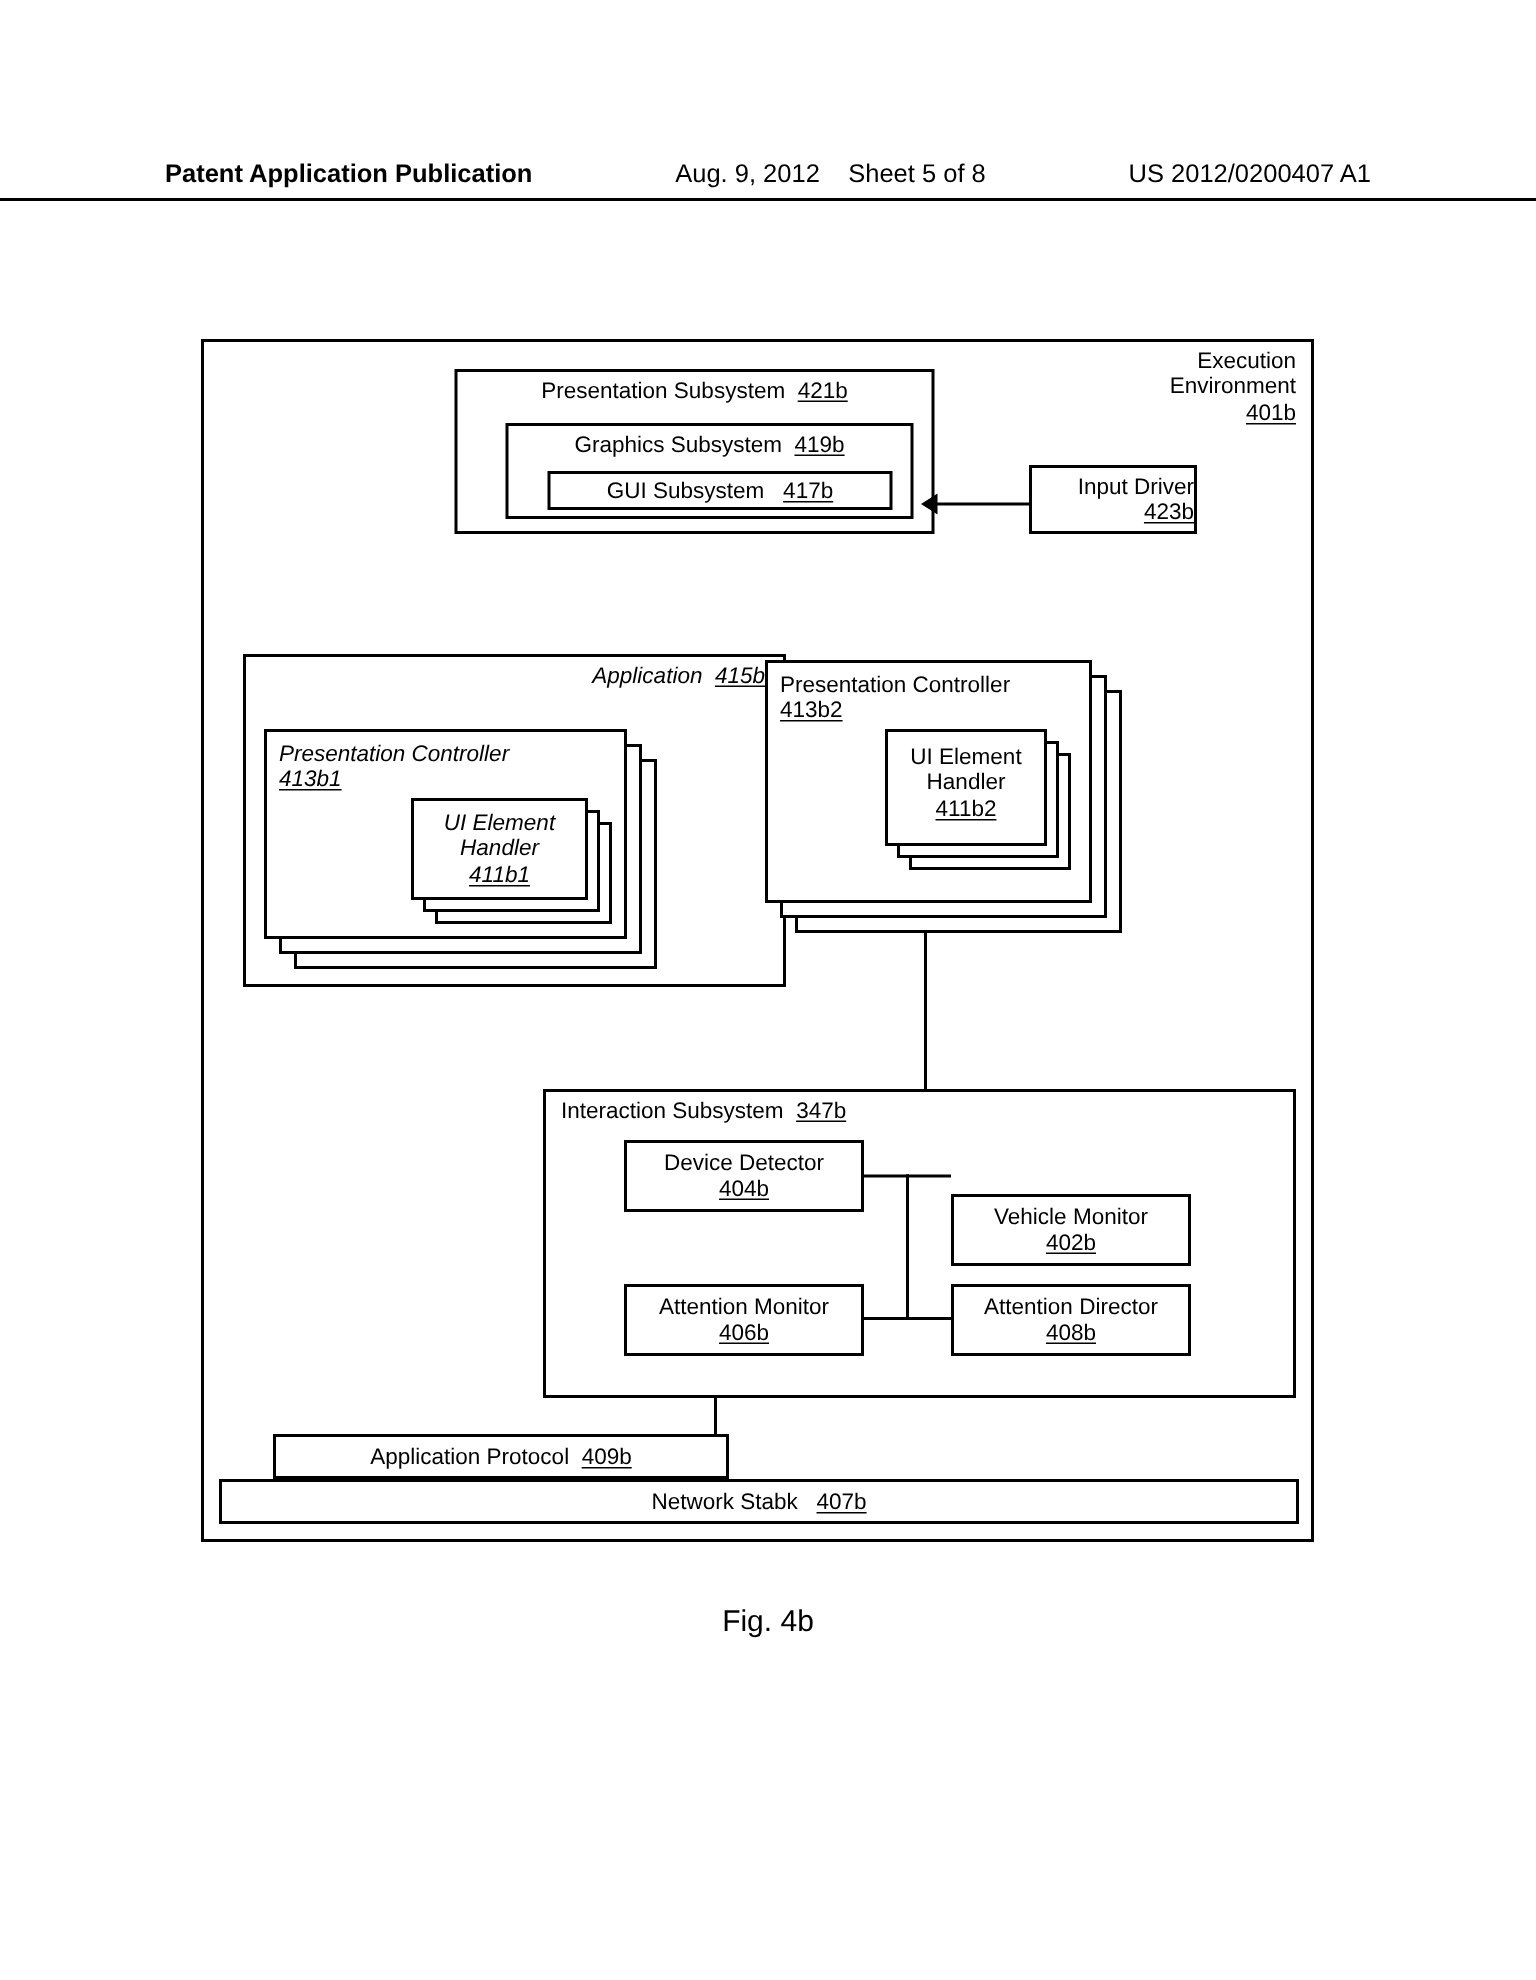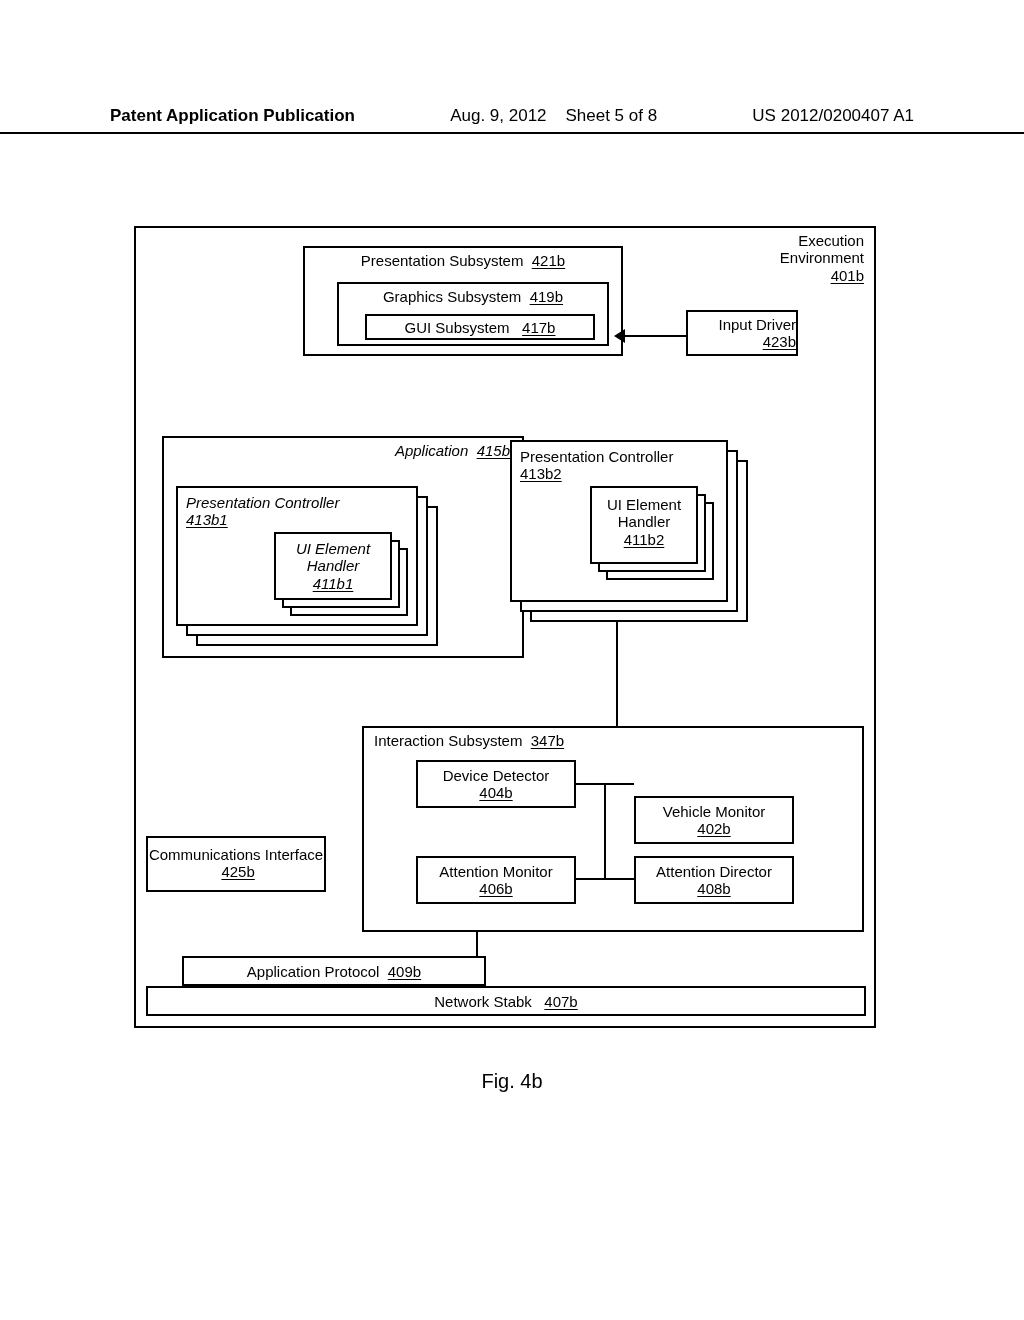--- a/index.html
+++ b/index.html
@@ -208,26 +208,20 @@
 
       <div class="line hline" style="left:240px; top:55px; width:30px;"></div>
 
       <div class="line vline" style="left:240px; top:55px; height:97px;"></div>
 
       <div class="line hline" style="left:212px; top:150px; width:30px;"></div>
 
       <div class="line hline" style="left:240px; top:150px; width:30px;"></div>
     </div>
 
-    <div class="box" style="left:10px; top:608px; width:180px; height:56px;">
-      <div class="lbl center" style="position:absolute; left:0; right:0; top:8px; white-space:normal;">
-        <span>Communications Interface</span>
-        <span>&nbsp;</span><span class="u">425b</span>
-      </div>
-    </div>
 
     <div class="box" style="left:10px; top:758px; width:720px; height:30px;">
       <div class="lbl center" style="position:absolute; left:0; right:0; top:5px;">
         <span>Network Stabk</span>
         <span>&nbsp;&nbsp;</span><span class="u">407b</span>
       </div>
     </div>
 
     <div class="box" style="left:46px; top:728px; width:304px; height:30px;">
       <div class="lbl center" style="position:absolute; left:0; right:0; top:5px;">

